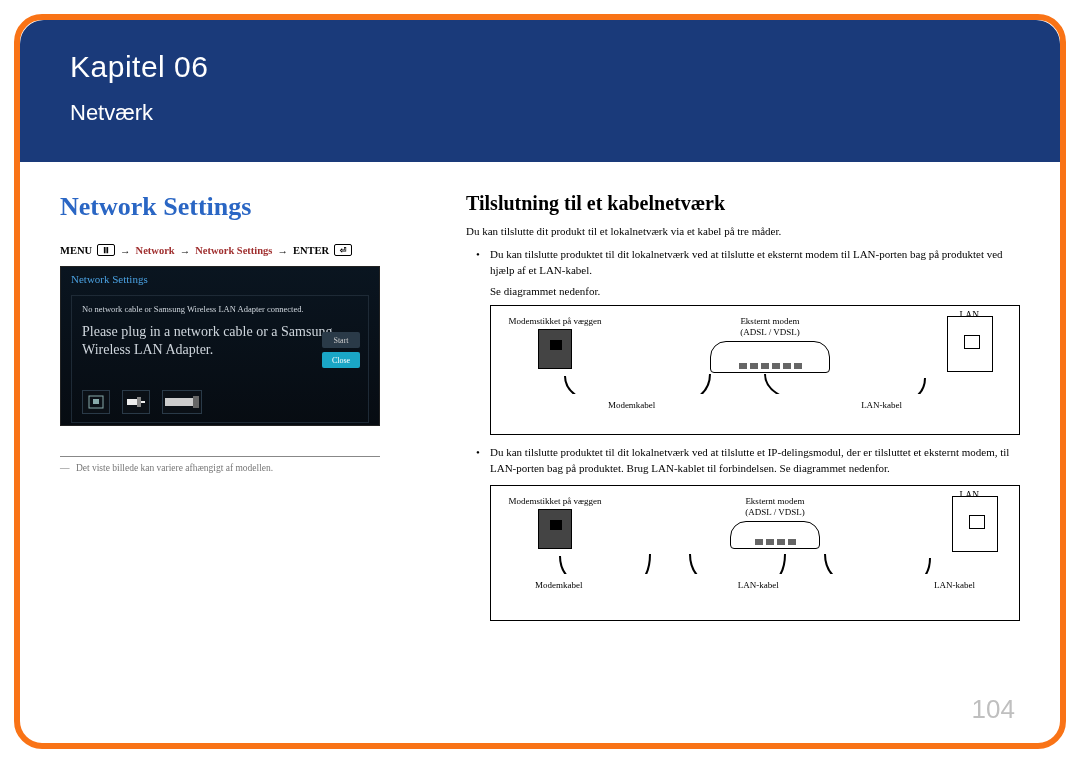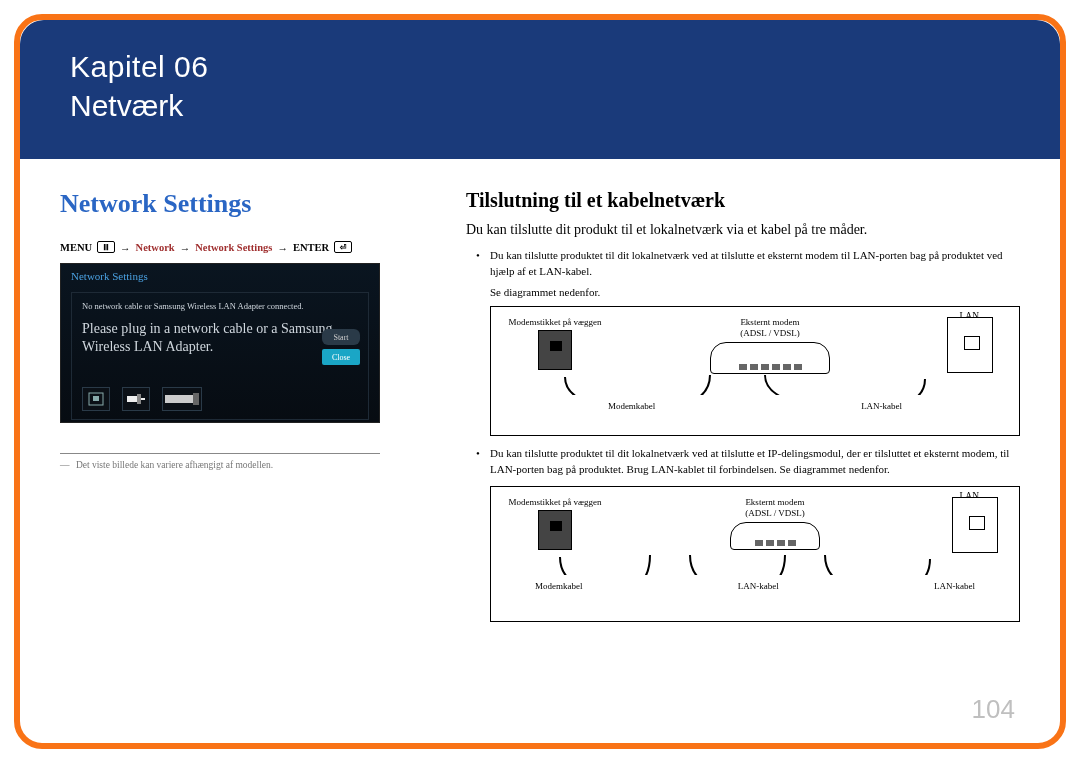--- a/index.html
+++ b/index.html
@@ -23,23 +23,23 @@
     color: #fff;
     padding: 30px 50px 36px 50px;
     border-radius: 24px 24px 0 0;
   }
   .chapter-num {
     font-size: 30px;
     font-weight: 300;
     letter-spacing: 0.5px;
   }
   .chapter-title {
-    font-size: 30px;
+    font-size: 22px;
     font-weight: 400;
-    margin-top: 5px;
+    margin-top: 16px;
   }
   .content {
     display: flex;
     padding: 30px 40px 0 40px;
     gap: 36px;
     font-family: Liberation Serif, serif;
   }
   .left-col { width: 370px; flex-shrink: 0; }
   .right-col { flex: 1; }
   .section-title-blue {
@@ -91,21 +91,21 @@
   .screenshot .msg1 { font-size: 8.5px; line-height: 1.3; }
   .screenshot .msg2 { font-size: 14px; line-height: 1.3; margin-top: 8px; }
   .screenshot .btn {
     position: absolute;
     right: 8px;
     width: 38px; height: 16px;
     border-radius: 2px;
     font-size: 8px;
     display: flex; align-items: center; justify-content: center;
   }
-  .screenshot .btn.start { top: 36px; background: #2a3a48; color: #ccc; border-radius: 6px; }
+  .screenshot .btn.start { top: 36px; background: #2a3a48; color: #ccc; }
   .screenshot .btn.close { top: 56px; background: #1aa6c6; color: #fff; }
   .screenshot .icon-row {
     position: absolute;
     bottom: 8px; left: 10px;
     display: flex; gap: 12px; align-items: center;
   }
   .screenshot .icon-row .sq {
     width: 28px; height: 24px; background: #0b1016;
     border: 1px solid #2a3a48;
     display: flex; align-items: center; justify-content: center;
@@ -120,21 +120,21 @@
     font-size: 9.5px;
     color: #777;
   }
   .footnote .dash { margin-right: 4px; }
   .right-title {
     font-size: 20px;
     font-weight: 700;
     margin-bottom: 10px;
   }
   .intro {
-    font-size: 14px;
+    font-size: 11px;
     margin-bottom: 10px;
   }
   .bullets {
     list-style: none;
     font-size: 11px;
     line-height: 1.45;
   }
   .bullets > li {
     position: relative;
     padding-left: 24px;

